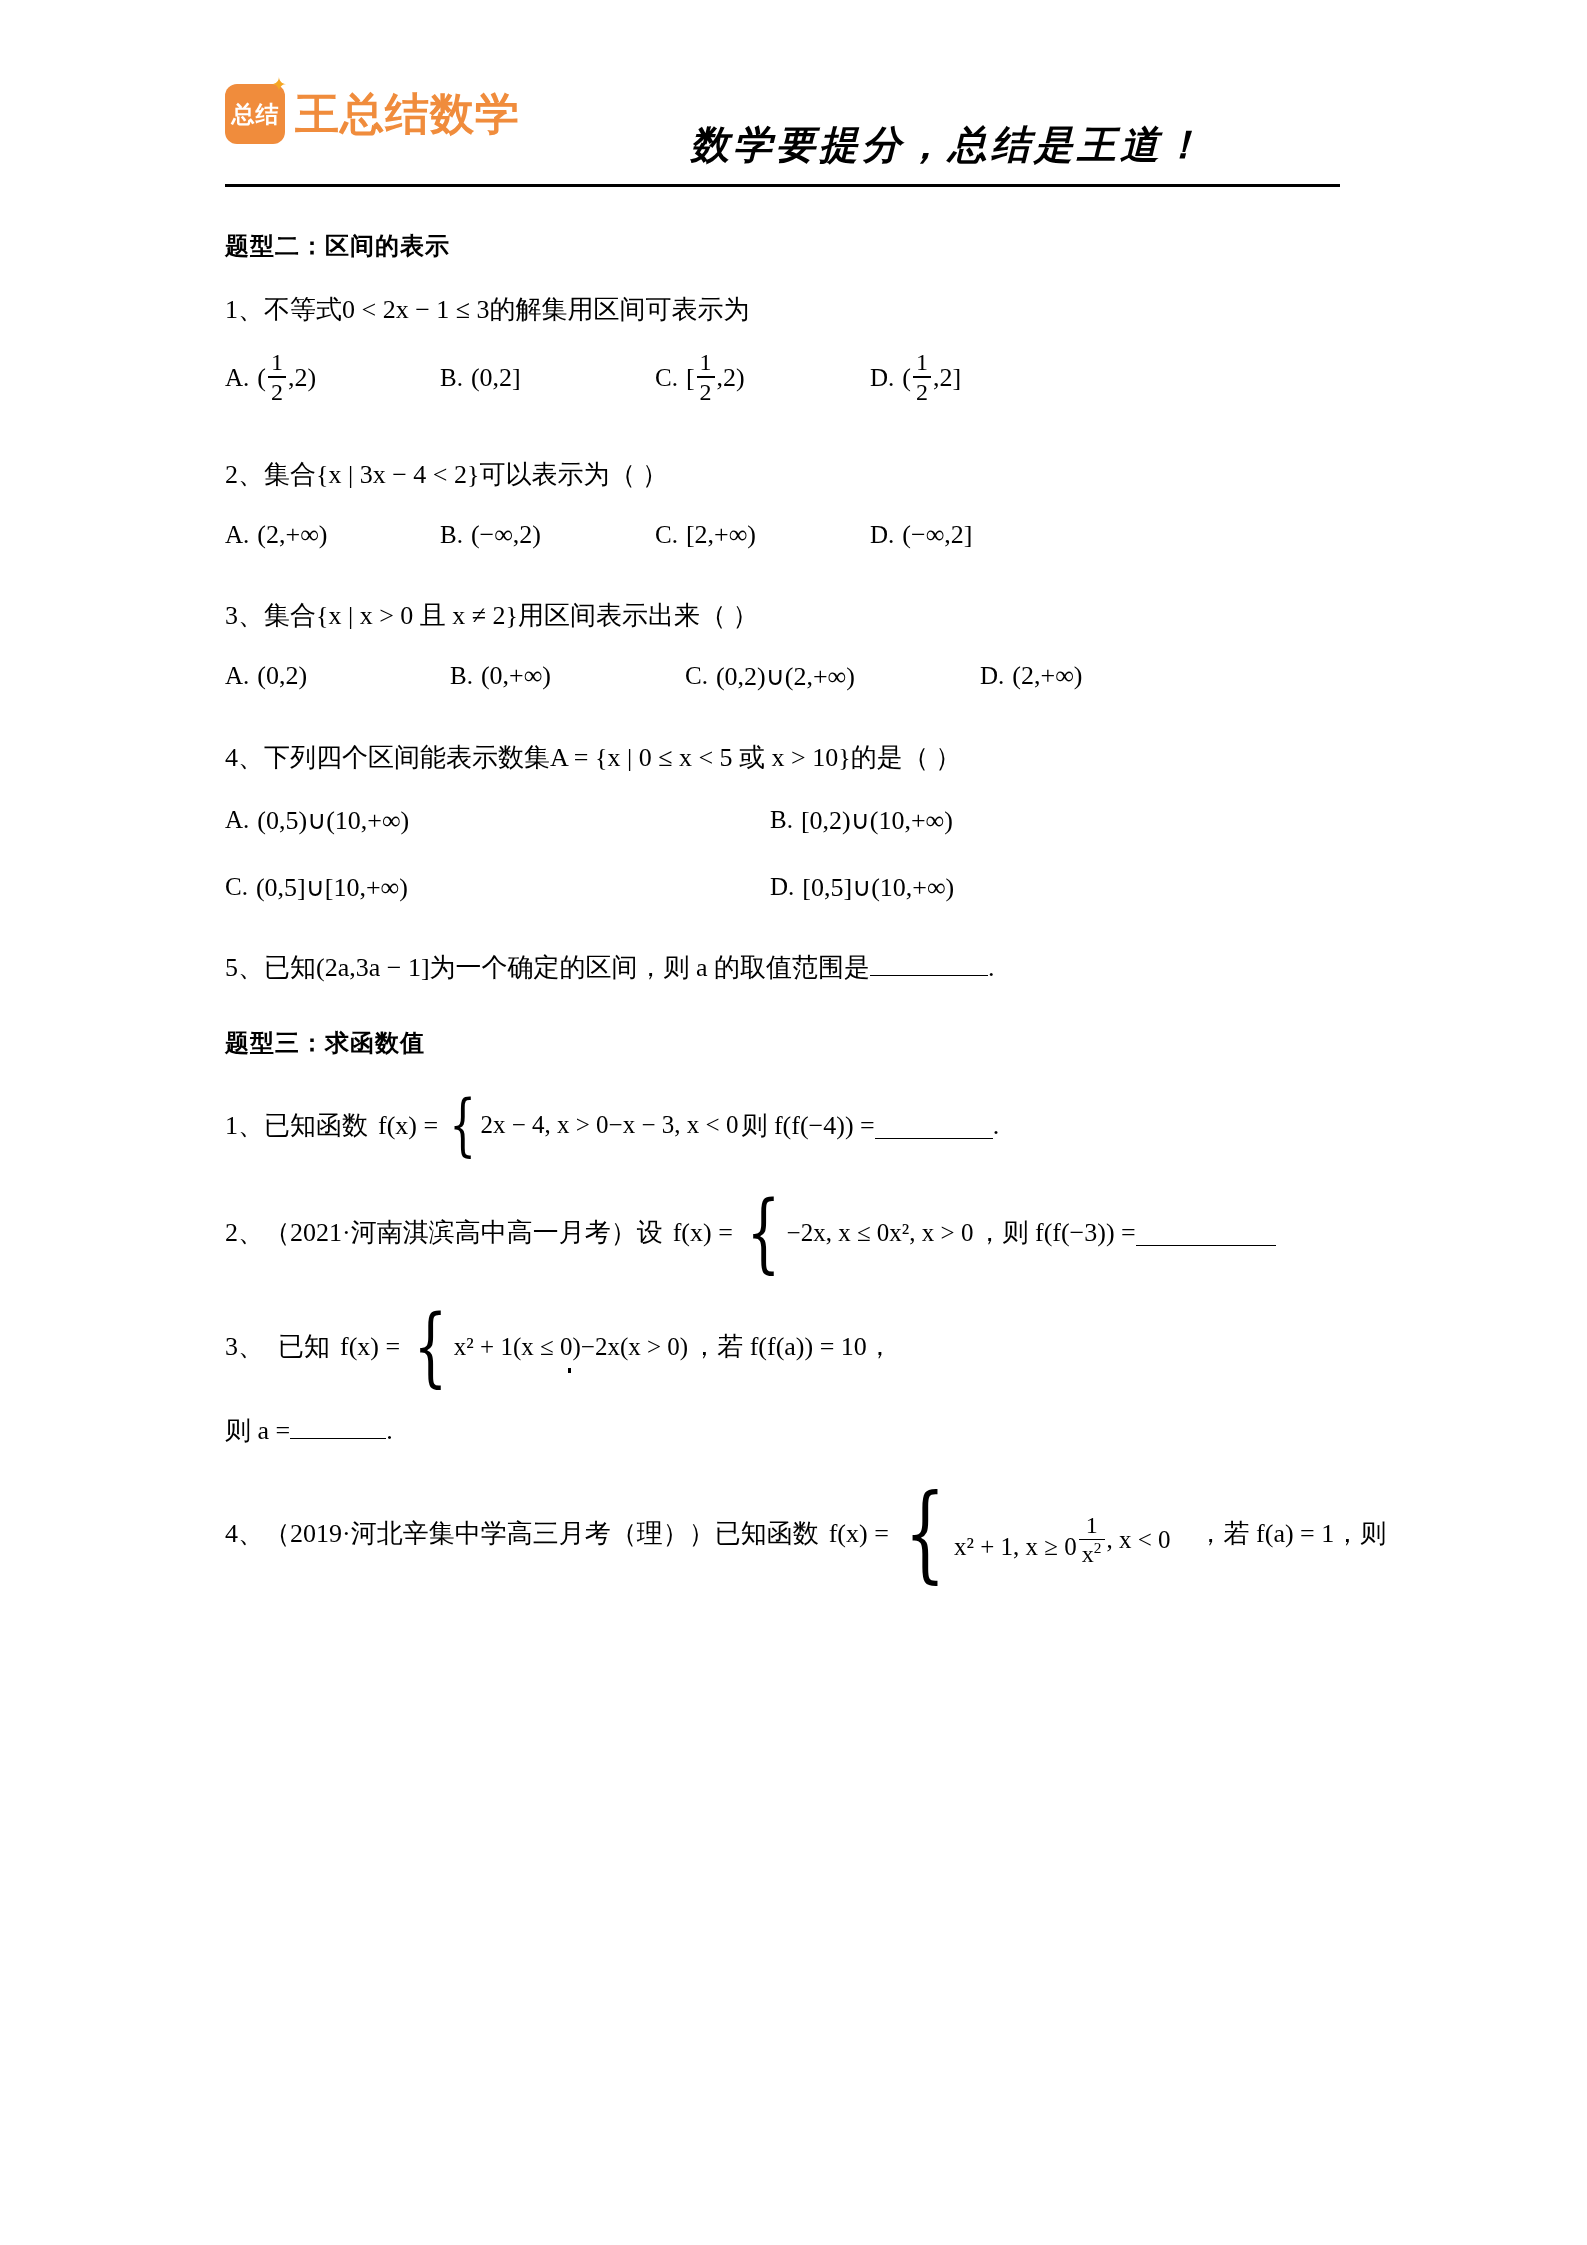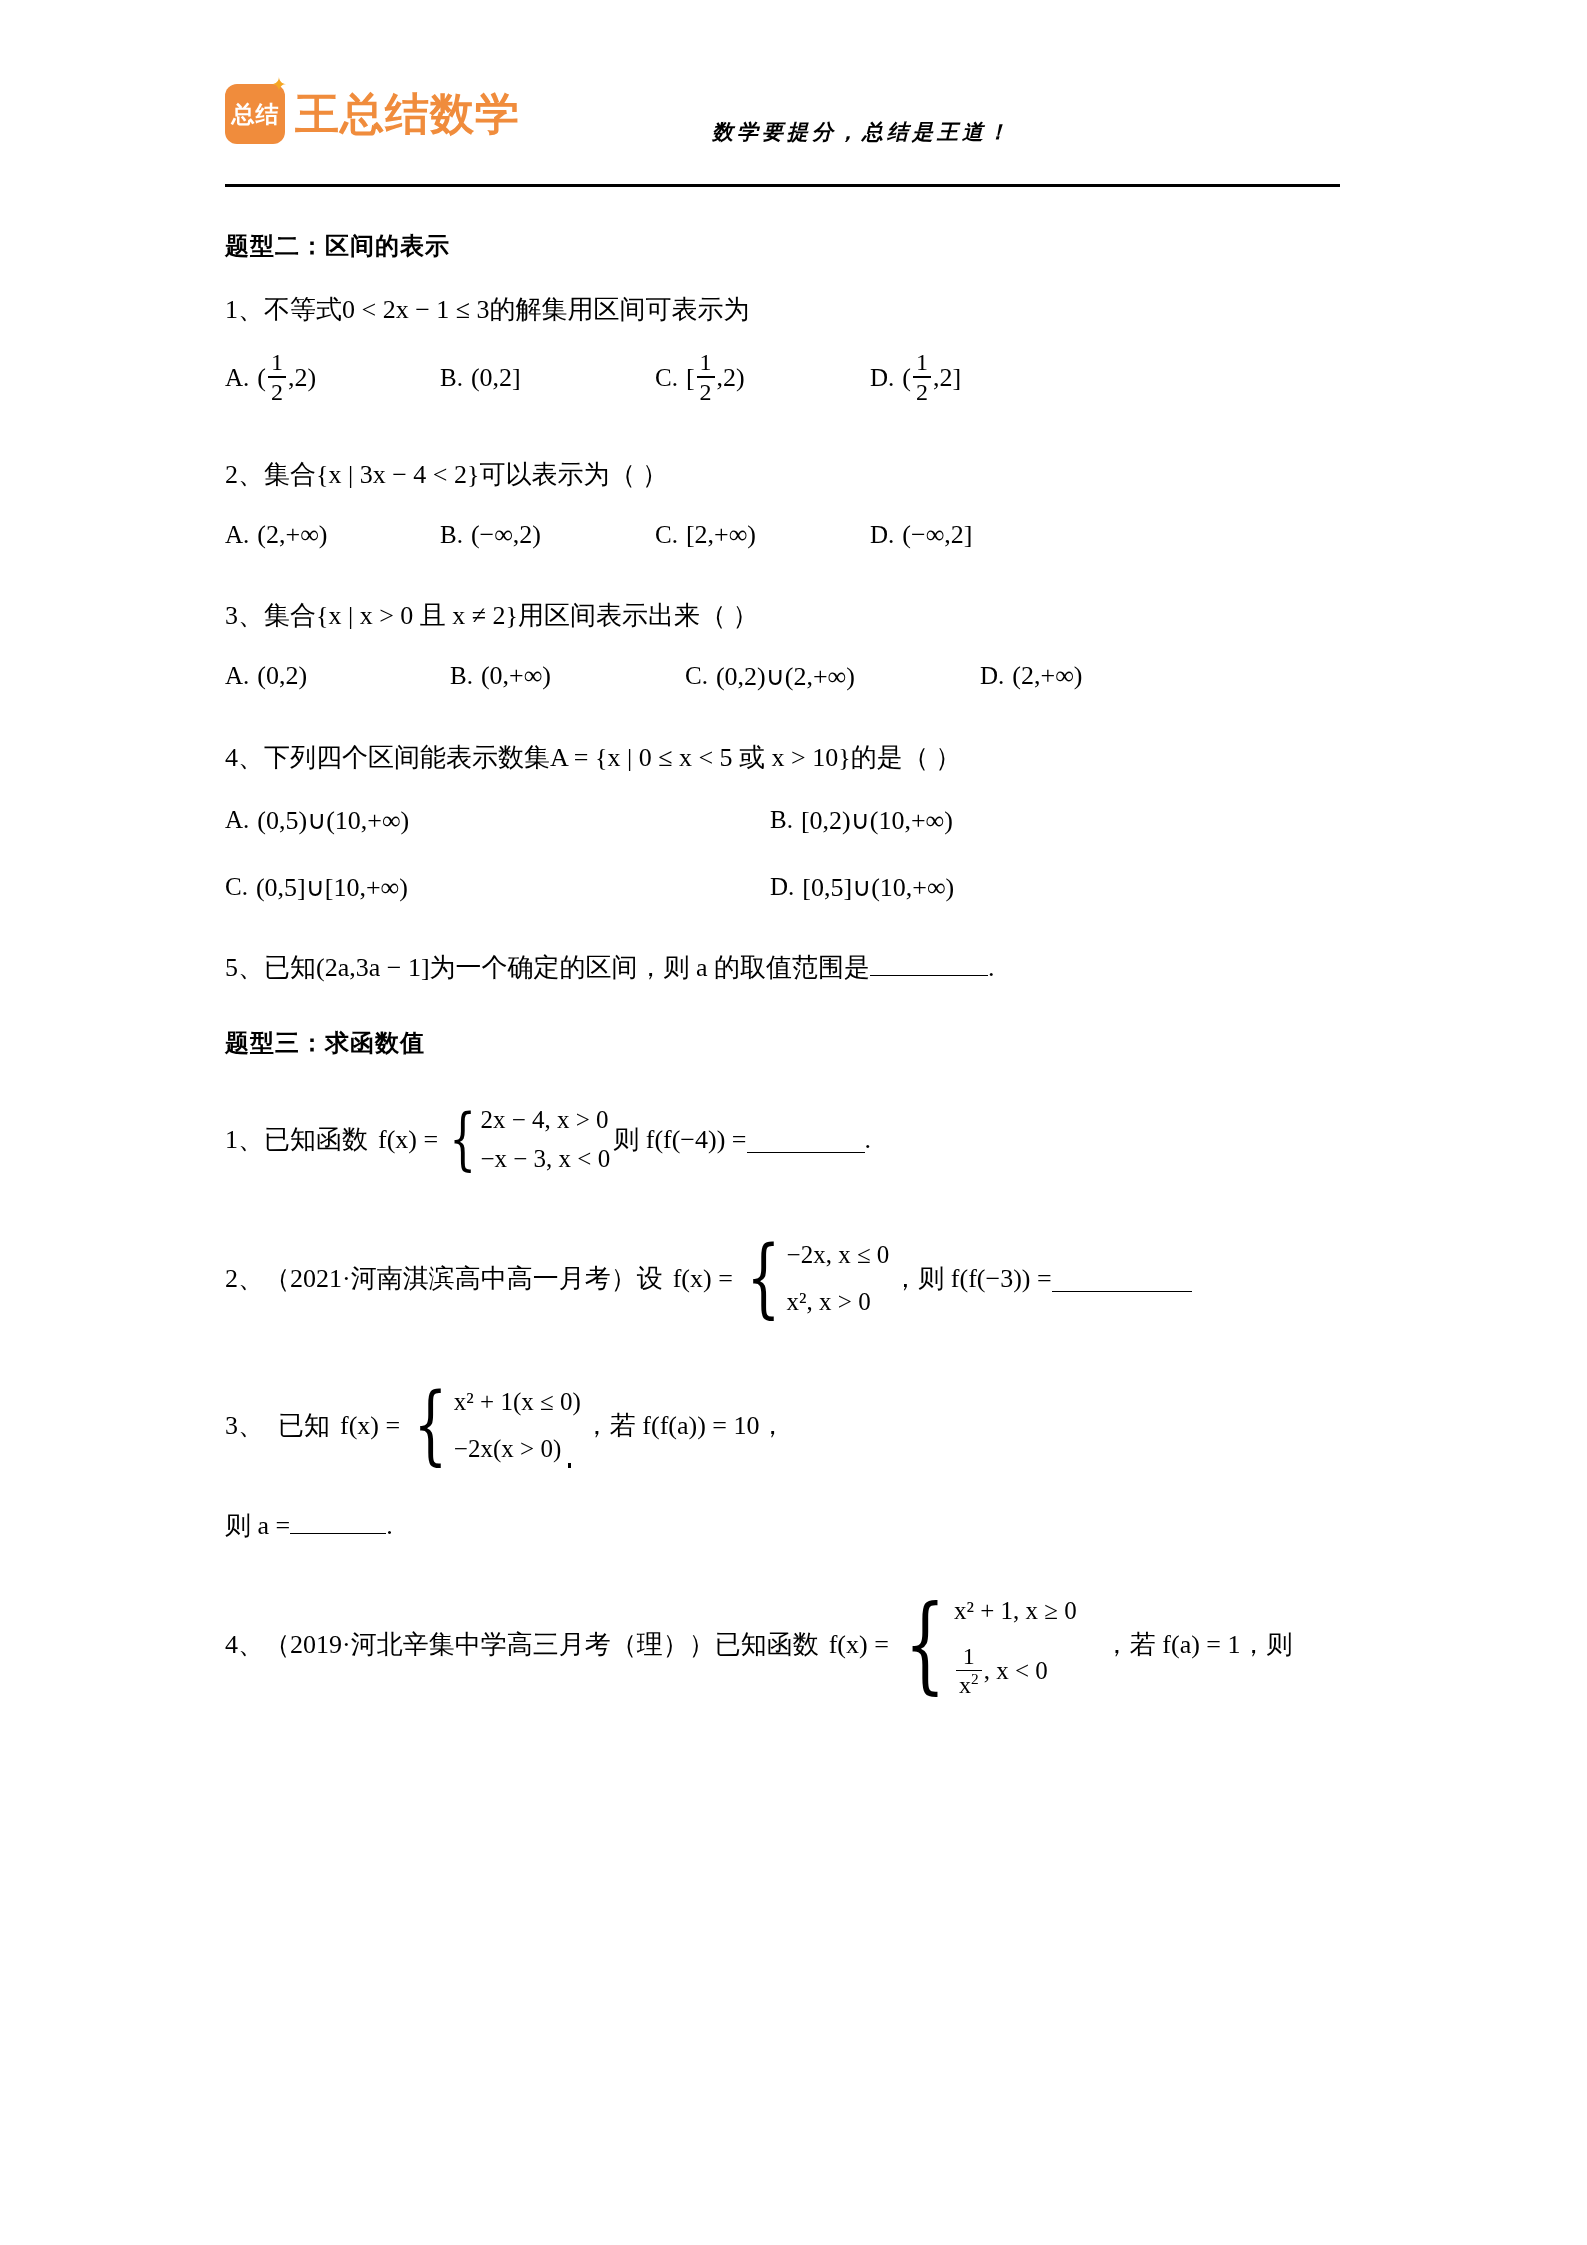--- a/index.html
+++ b/index.html
@@ -79,26 +79,26 @@
     font-family: "Liberation Sans", sans-serif;
     font-weight: bold;
     font-size: 44px;
     color: #F08C3C;
     letter-spacing: 1px;
     line-height: 1;
     white-space: nowrap;
   }
   .tagline {
     position: absolute;
-    left: 487px;
+    left: 465px;
     top: 40px;
     font-family: "Liberation Serif", serif;
     font-style: italic;
     font-weight: bold;
-    font-size: 21px;
+    font-size: 39px;
     letter-spacing: 4px;
     white-space: nowrap;
     text-align: center;
   }
   .header-rule {
     position: absolute;
     left: 225px;
     top: 184px;
     width: 1115px;
     height: 0;
@@ -171,24 +171,24 @@
     line-height: 0.72;
     font-family: "DejaVu Serif", serif;
     font-weight: 300;
     transform: scaleX(0.62);
     display: inline-block;
     margin-right: -4px;
   }
   .brace.tall { font-size: 86px; }
   .piece-rows {
     display: inline-flex;
-    flex-direction: column;
     justify-content: center;
     line-height: 1.55;
     font-size: 25px;
+    align-items: flex-end;
   }
   .piece-rows > div { white-space: nowrap; }
 
   .sup { font-size: 0.64em; vertical-align: super; line-height: 0; }
 
   .blank {
     display: inline-block;
     border-bottom: 1.8px solid #000;
     height: 1em;
     vertical-align: baseline;

